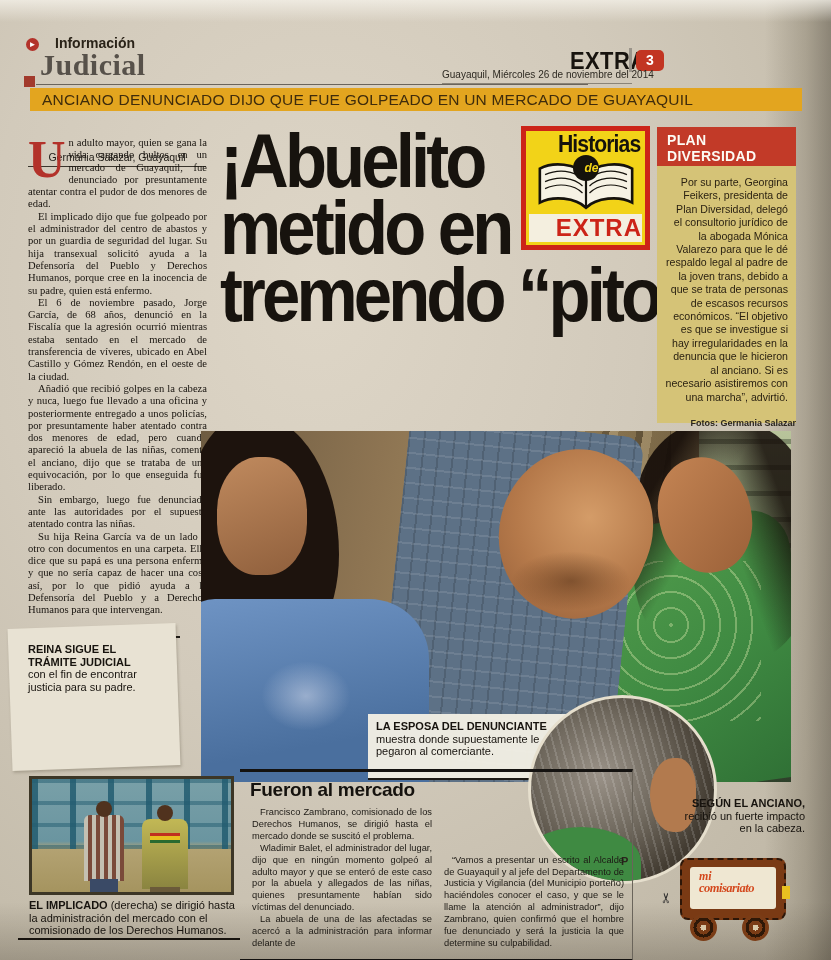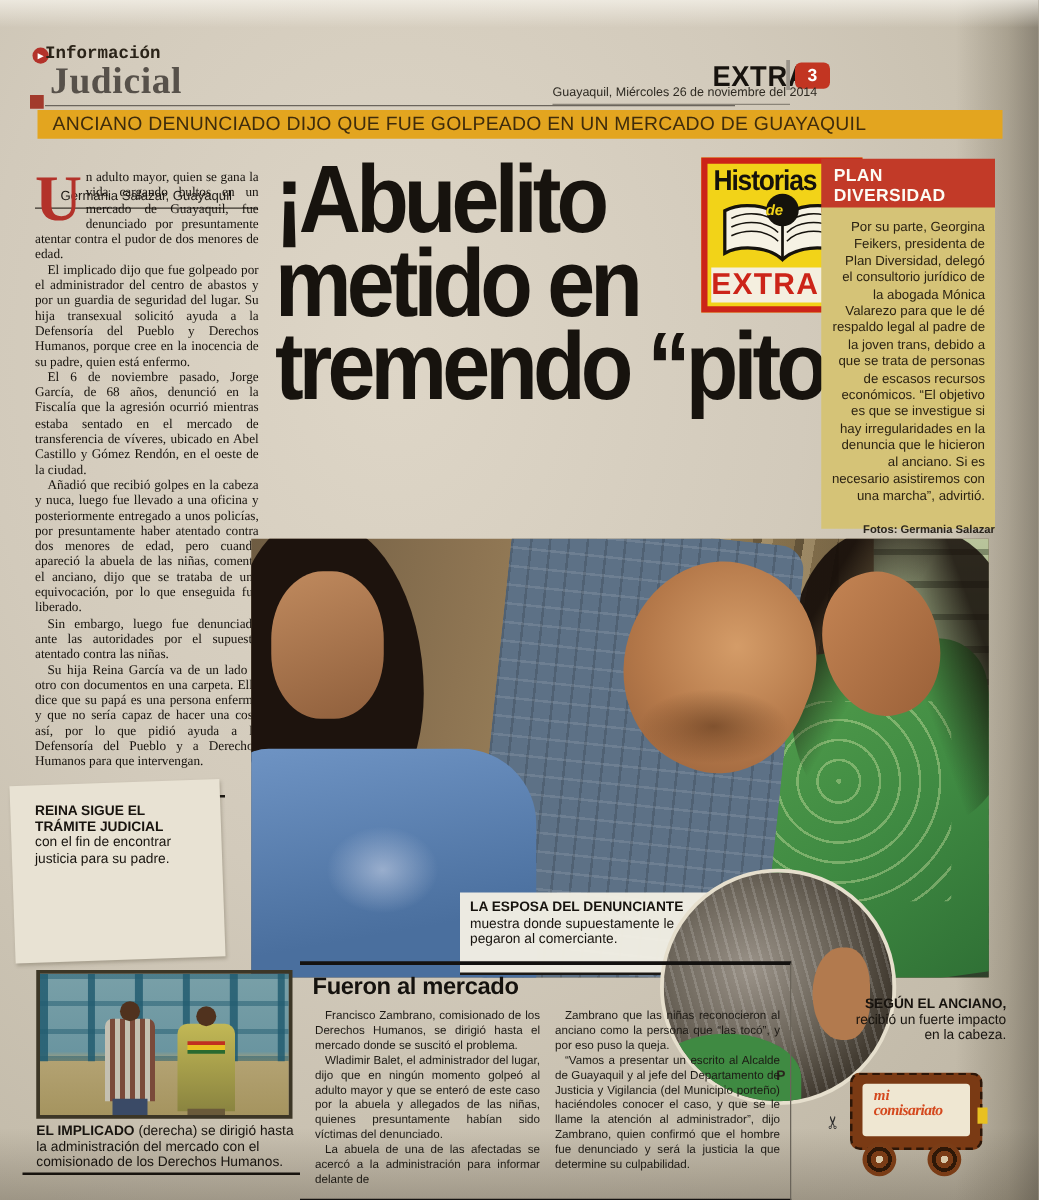--- a/index.html
+++ b/index.html
@@ -9,21 +9,21 @@
     background:
       linear-gradient(to bottom, rgba(246,243,235,.75) 0px, rgba(246,243,235,0) 22px),
       linear-gradient(to right, rgba(0,0,0,0) 92%, rgba(92,84,66,.28) 97%, rgba(58,52,40,.42) 100%),
       linear-gradient(to bottom, rgba(0,0,0,0) 94%, rgba(70,62,48,.30) 100%),
       radial-gradient(ellipse at 38% 30%, #ded6c7 0%, #d2cabb 45%, #c4bcab 80%, #bcb4a3 100%);
   }
   .abs{position:absolute;}
   
   .kicker-dot{left:26px;top:38px;width:13px;height:13px;border-radius:50%;background:#b3322a;
               color:#fff;font-size:8px;line-height:13px;text-align:center;}
-  .kicker{left:36px;top:35px;font-family:Liberation Mono, monospace;font-weight:bold;
+  .kicker{left:55px;top:35px;font-family:Liberation Sans, sans-serif;font-weight:bold;
           font-size:14px;color:#2a2318;}
   .section-title{left:40px;top:48px;font-family:"Liberation Serif",serif;font-weight:bold;
           font-size:30px;color:#57514a;letter-spacing:.5px;}
   .red-square{left:24px;top:76px;width:11px;height:11px;background:#a23a2c;}
   .rule-main{left:36px;top:84px;width:552px;height:1px;background:#6a645c;}
   .masthead{left:570px;top:48px;font-size:23px;font-weight:900;color:#17130e;letter-spacing:.5px;
             transform:scaleX(.95);transform-origin:left top;}
   .masthead-bar{left:629px;top:48px;width:3px;height:24px;background:#9a948a;}
   .page-badge{left:636px;top:50px;width:28px;height:21px;background:#c23522;border-radius:5px;
               color:#fff;font-weight:bold;font-size:14px;text-align:center;line-height:21px;}
@@ -44,21 +44,21 @@
   .leftcol p.first{text-indent:0;}
   .dropcap{float:left;font-family:"Liberation Serif",serif;font-weight:bold;color:#b3322a;
            font-size:52px;line-height:42px;padding:2px 3px 0 0;}
   .endrule{left:28px;top:636px;width:152px;height:2px;background:#1c1914;}
   
   .headline{left:202px;top:124px;width:620px;color:#17130e;margin-left:18px;}
   .headline .hl{font-size:71px;font-weight:800;letter-spacing:-4px;line-height:67px;
                 white-space:nowrap;transform:scale(.97,1.08);transform-origin:left top;}
   
   .hlogo{left:521px;top:126px;width:129px;height:124px;background:#f2d318;
-         border:5px solid #cc2418;box-sizing:border-box;text-align:left;margin-left:40px;}
+         border:5px solid #cc2418;box-sizing:border-box;text-align:right;}
   .hlogo-title{font-size:23px;font-weight:800;color:#15120c;letter-spacing:-1px;
                line-height:26px;transform:scaleX(.92);transform-origin:center top;}
   .hlogo-book{position:relative;width:100%;height:54px;}
   .de-circle{position:absolute;left:50%;top:-4px;transform:translateX(-50%);
              width:26px;height:26px;border-radius:50%;background:#15120c;color:#f2d318;
              font-size:12px;font-weight:bold;font-style:italic;line-height:26px;z-index:2;}
   .hlogo-extra{margin:1px 3px 0 3px;background:#f4efdf;color:#cc2418;font-size:24px;
                font-weight:900;letter-spacing:1px;line-height:28px;}
   
   .lede{left:203px;top:331px;width:452px;font-family:"Liberation Serif",serif;
@@ -151,21 +151,21 @@
   .fig2-logo{position:absolute;left:8px;top:14px;width:30px;height:10px;
     background:linear-gradient(#c03020 0 33%,#e8c020 33% 66%,#2a6a30 66% 100%);}
   .fig2-legs{position:absolute;left:118px;top:108px;width:30px;height:10px;background:#6a5a3a;}
   .cap-implicado{left:29px;top:899px;width:208px;}
   .implicado-rule{left:18px;top:938px;width:222px;height:2px;background:#17130e;}
   
   .fbox{left:240px;top:769px;width:393px;height:193px;box-sizing:border-box;
         border-top:3px solid #141210;border-bottom:3px solid #141210;border-right:1px solid #6a645a;}
   .fbox-title{padding:7px 0 4px 10px;font-size:19px;font-weight:800;color:#15120e;
               letter-spacing:-.3px;}
-  .fbox-cols{display:flex;gap:12px;padding:2px 8px 0 12px;}
+  .fbox-cols{display:flex;gap:12px;padding:2px 8px 0 12px;align-items:flex-end;}
   .fbox-col{width:182px;font-size:9.3px;line-height:11.9px;color:#1c1914;text-align:justify;}
   .fbox-col p{margin:0;text-indent:8px;}
   
   .ad{left:664px;top:856px;width:132px;height:100px;}
   .ad .scissors{position:absolute;left:-4px;top:34px;font-size:14px;color:#2a2a2a;
                 transform:rotate(-90deg);}
   .ad .cart{position:absolute;left:16px;top:2px;width:106px;height:62px;background:#7a3a14;
             border:2px dashed #2c1608;border-radius:8px;box-sizing:border-box;}
   .ad .panel{position:absolute;left:8px;top:7px;right:8px;bottom:9px;background:#efe7d2;
              border-radius:3px;padding:3px 0 0 9px;box-sizing:border-box;
@@ -291,21 +291,20 @@
 
   <div class="abs fbox">
     <div class="fbox-title">Fueron al mercado</div>
     <div class="fbox-cols">
       <div class="fbox-col">
         <p>Francisco Zambrano, comisionado de los Derechos Humanos, se dirigió hasta el mercado donde se suscitó el problema.</p>
         <p>Wladimir Balet, el administrador del lugar, dijo que en ningún momento golpeó al adulto mayor y que se enteró de este caso por la abuela y allegados de las niñas, quienes presuntamente habían sido víctimas del denunciado.</p>
         <p>La abuela de una de las afectadas se acercó a la administración para informar delante de</p>
       </div>
       <div class="fbox-col">
-        <p>Zambrano que las niñas reconocieron al anciano como la persona que “las tocó”, y por eso puso la queja.</p>
         <p>“Vamos a presentar un escrito al Alcalde de Guayaquil y al jefe del Departamento de Justicia y Vigilancia (del Municipio porteño) haciéndoles conocer el caso, y que se le llame la atención al administrador”, dijo Zambrano, quien confirmó que el hombre fue denunciado y será la justicia la que determine su culpabilidad.</p>
       </div>
     </div>
   </div>
 
   <div class="abs ad">
     <span class="scissors">✂</span>
     <div class="cart">
       <div class="panel">
         <div class="l1">mi</div>

